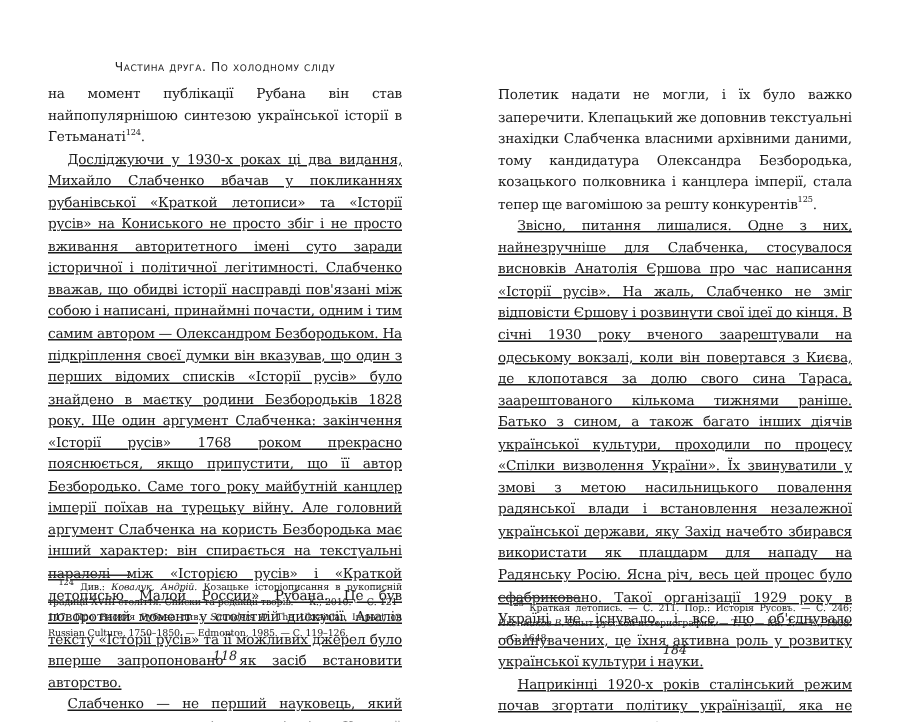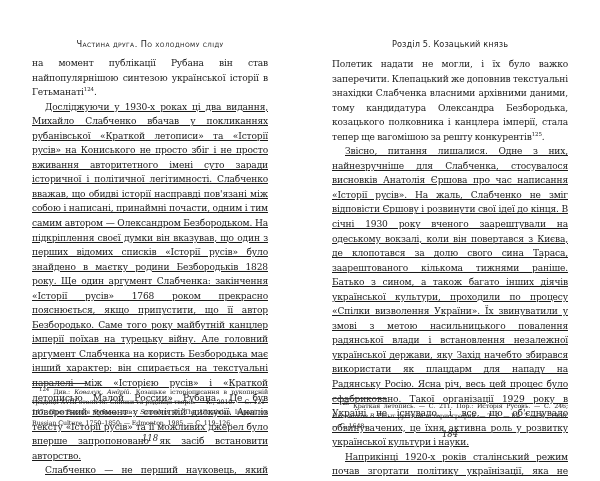--- a/index.html
+++ b/index.html
@@ -58,21 +58,20 @@
       <p><span>на момент публікації Рубана він став найпопулярнішою синтезою української історії в Гетьманаті</span><sup>124</sup>.</p>
       <p class="indent">Досліджуючи у 1930-х роках ці два видання, Михайло Слабченко вбачав у покликаннях рубанівської «Краткой летописи» та «Історії русів» на Кониського не просто збіг і не просто вживання авторитетного імені суто заради історичної і політичної легітимності. Слабченко вважав, що обидві історії насправді пов'язані між собою і написані, принаймні почасти, одним і тим самим автором — Олександром Безбородьком. На підкріплення своєї думки він вказував, що один з перших відомих списків «Історії русів» було знайдено в маєтку родини Безбородьків 1828 року. Ще один аргумент Слабченка: закінчення «Історії русів» 1768 роком прекрасно пояснюється, якщо припустити, що її автор Безбородько. Саме того року майбутній канцлер імперії поїхав на турецьку війну. Але головний аргумент Слабченка на користь Безбородька має інший характер: він спирається на текстуальні паралелі між «Історією русів» і «Краткой летописью Малой России» Рубана. Це був поворотний момент у столітній дискусії. Аналіз тексту «Історії русів» та її можливих джерел було вперше запропоновано як засіб встановити авторство.</p>
       <p class="indent">Слабченко — не перший науковець, який вказав на текстуальні паралелі між «Краткой летописью» та «Історією русів», — це зробив київський історик Володимир Іконніков у 1908 році. Але Слабченко першим припустив, що ці два тексти написав один автор. Текстуальні паралелі, які виявив Слабченко, справді вражали. «Гетман Граф Разумовский, получа жалованную грамоту на чин свой в тех точно выраженях, какова дана была Гетману Скоропадскому...» — пасаж із безбородьківського фрагмента «Краткой летописи». «Гетман граф Разумовский в 1751 году получил на достоинство свое высочайшую грамоту в тех точно выраженях, какова была дана Скоропадскому», — віддзеркалював Безбородька автор «Історії русів». Слабченко навів багато інших текстуальних збігів у двох творах. Висновки Слабченка спиралися на докази, яких прихильники Кониського чи</p>
     </div>
     <div class="fn-rule"></div>
     <div class="footnote"><sup>124</sup> <span>Див.: </span><em>Ковалук, Андрій.</em><span> Козацьке історіописання в рукописній традиції XVIII століття. Списки та редакції творів. — К., 2010. — С. 121–147. Про Василя Рубана див.: </span><em>Saunders D.</em><span> The Ukrainian Impact on Russian Culture, 1750–1850. — Edmonton, 1985. — С. 119–126.</span></div>
     <div class="pagenum">118</div>
   </div>
 
   <div class="page right">
-    <div class="header">Розділ 5. Козацький князь</div>
     <div class="body">
       <p><span>Полетик надати не могли, і їх було важко заперечити. Клепацький же доповнив текстуальні знахідки Слабченка власними архівними даними, тому кандидатура Олександра Безбородька, козацького полковника і канцлера імперії, стала тепер ще вагомішою за решту конкурентів</span><sup>125</sup>.</p>
       <p class="indent">Звісно, питання лишалися. Одне з них, найнезручніше для Слабченка, стосувалося висновків Анатолія Єршова про час написання «Історії русів». На жаль, Слабченко не зміг відповісти Єршову і розвинути свої ідеї до кінця. В січні 1930 року вченого заарештували на одеському вокзалі, коли він повертався з Києва, де клопотався за долю свого сина Тараса, заарештованого кількома тижнями раніше. Батько з сином, а також багато інших діячів української культури, проходили по процесу «Спілки визволення України». Їх звинуватили у змові з метою насильницького повалення радянської влади і встановлення незалежної української держави, яку Захід начебто збирався використати як плацдарм для нападу на Радянську Росію. Ясна річ, весь цей процес було сфабриковано. Такої організації 1929 року в Україні не існувало, і все, що об'єднувало обвинувачених, це їхня активна роль у розвитку української культури і науки.</p>
       <p class="indent">Наприкінці 1920-х років сталінський режим почав згортати політику українізації, яка не протривала в республіці і десятиліття. Тепер керівництво вважало, що українізація загрожує стабільності радянської влади: замість того, щоб сприяти альянсу україномовних селян і російськомовних робітників з метою утвердження «диктатури пролетаріату», ця політика давала українській інтелігенції платформу для розхитування домінантних позицій російської мови і культури в Україні. Москва вважала це проявом буржуазного націоналізму. Арешт «членів» «Спілки визволення України» наприкінці 1929 — на початку 1930 року був сигналом українській інтелігенції про зміну партійної лінії: з погляду Кремля, головною загрозою був уже не великоруський шовінізм, як заявляли на початку 1920-х, а місцевий націоналізм. Суворе покарання вказувало на глибину політичного злочину. Михайла Слабченка засудили до шести років ув'язнення, яке він відбував у сумнозвісному Соло-</p>
     </div>
     <div class="fn-rule"></div>
     <div class="footnote"><sup>125</sup> <span>Краткая летопись. — С. 211. Пор.: Исторія Русовъ. — С. 246; </span><em>Иконников В.</em><span> Опыт русской историографии. — Т. 2. — Кн. 2. — К., 1908. — С. 1648.</span></div>
     <div class="pagenum">184</div>
   </div>
 

